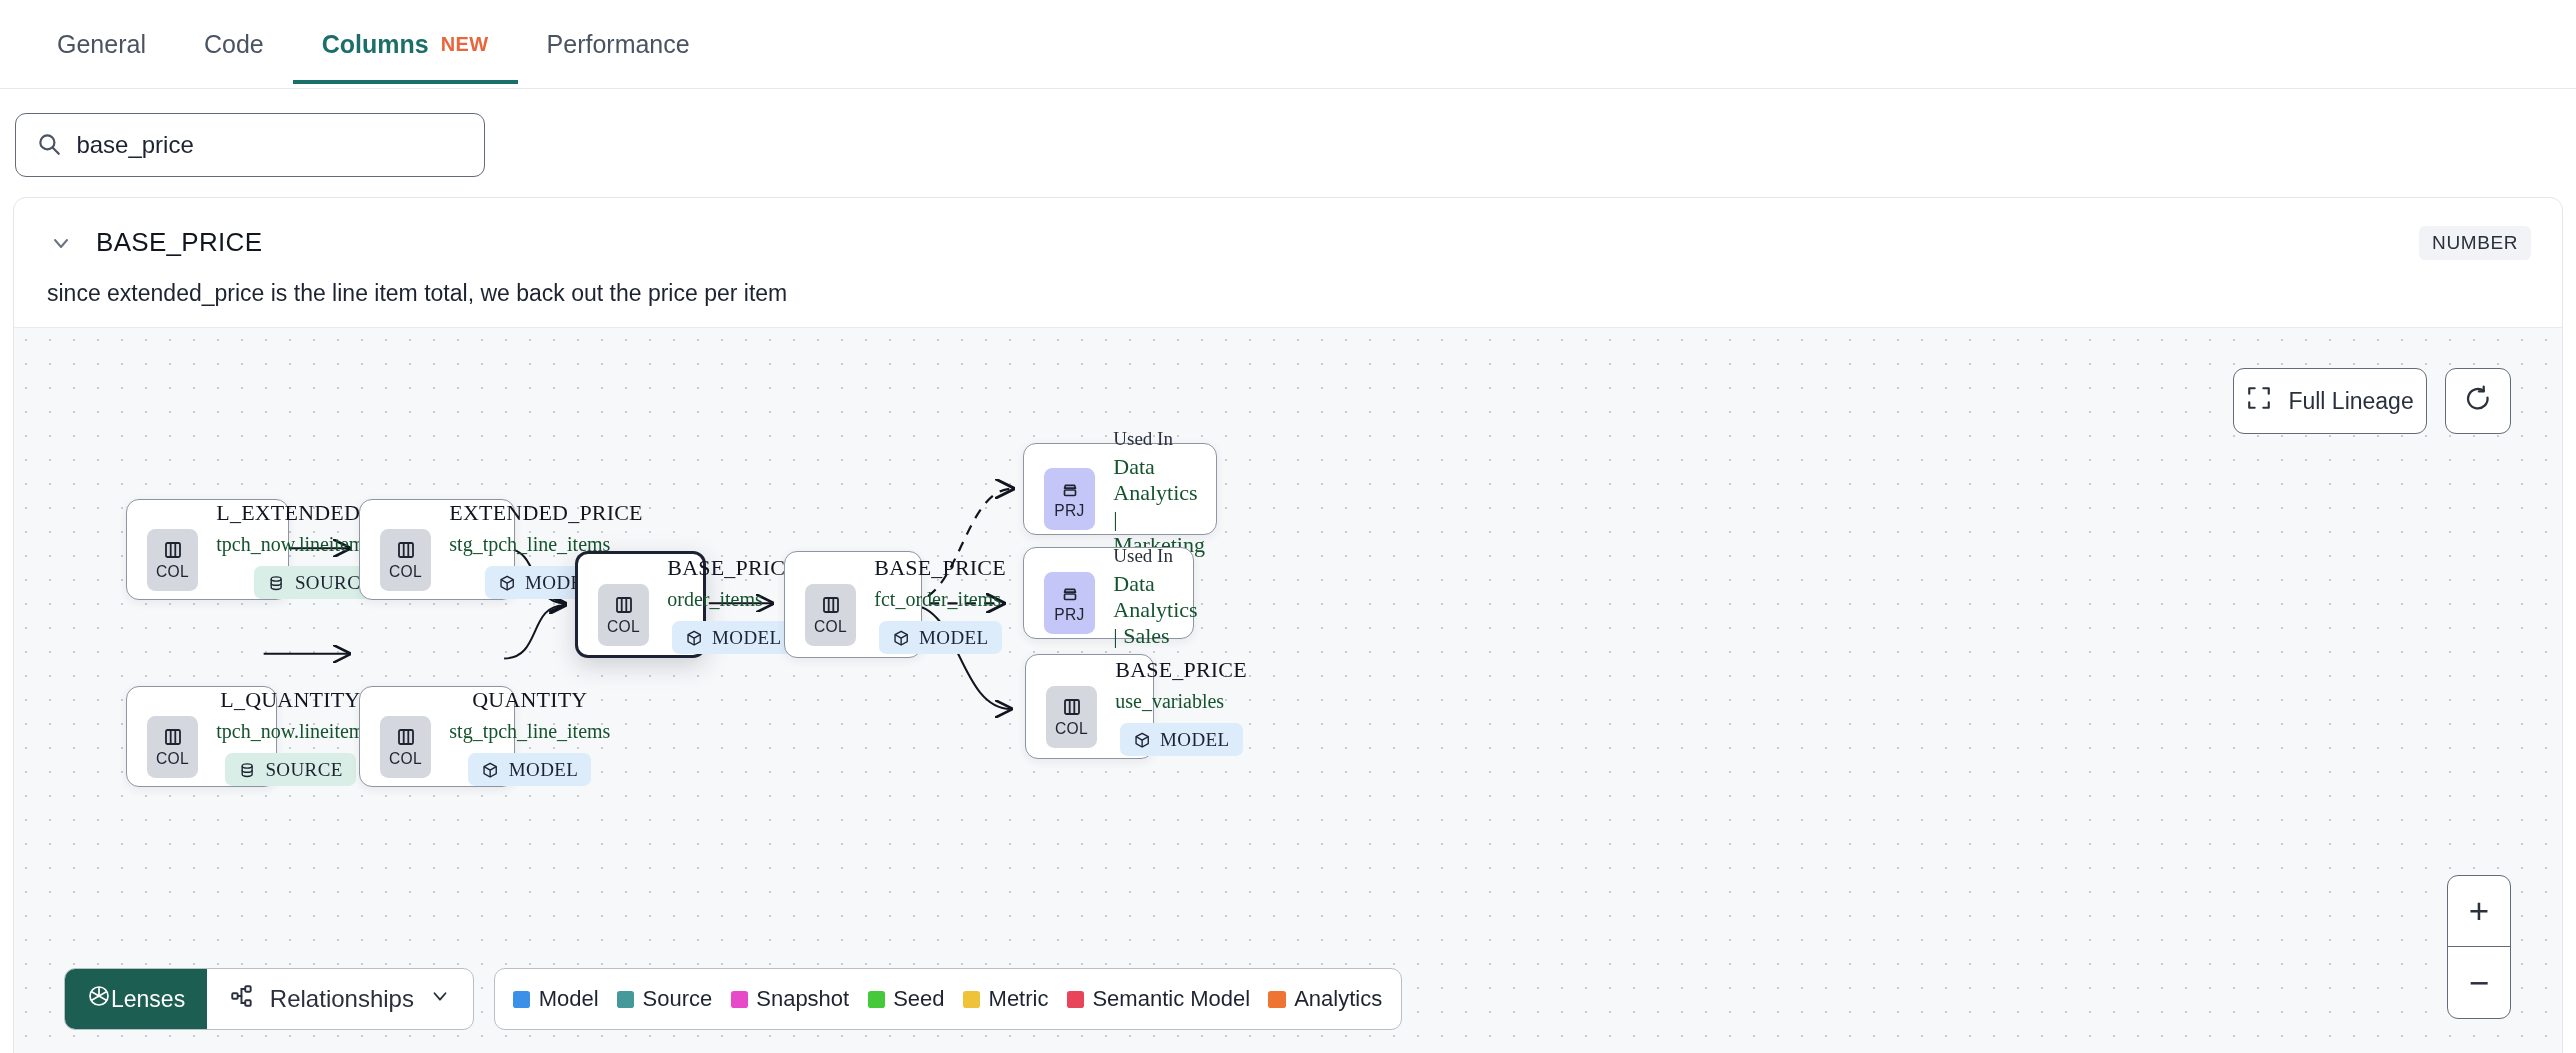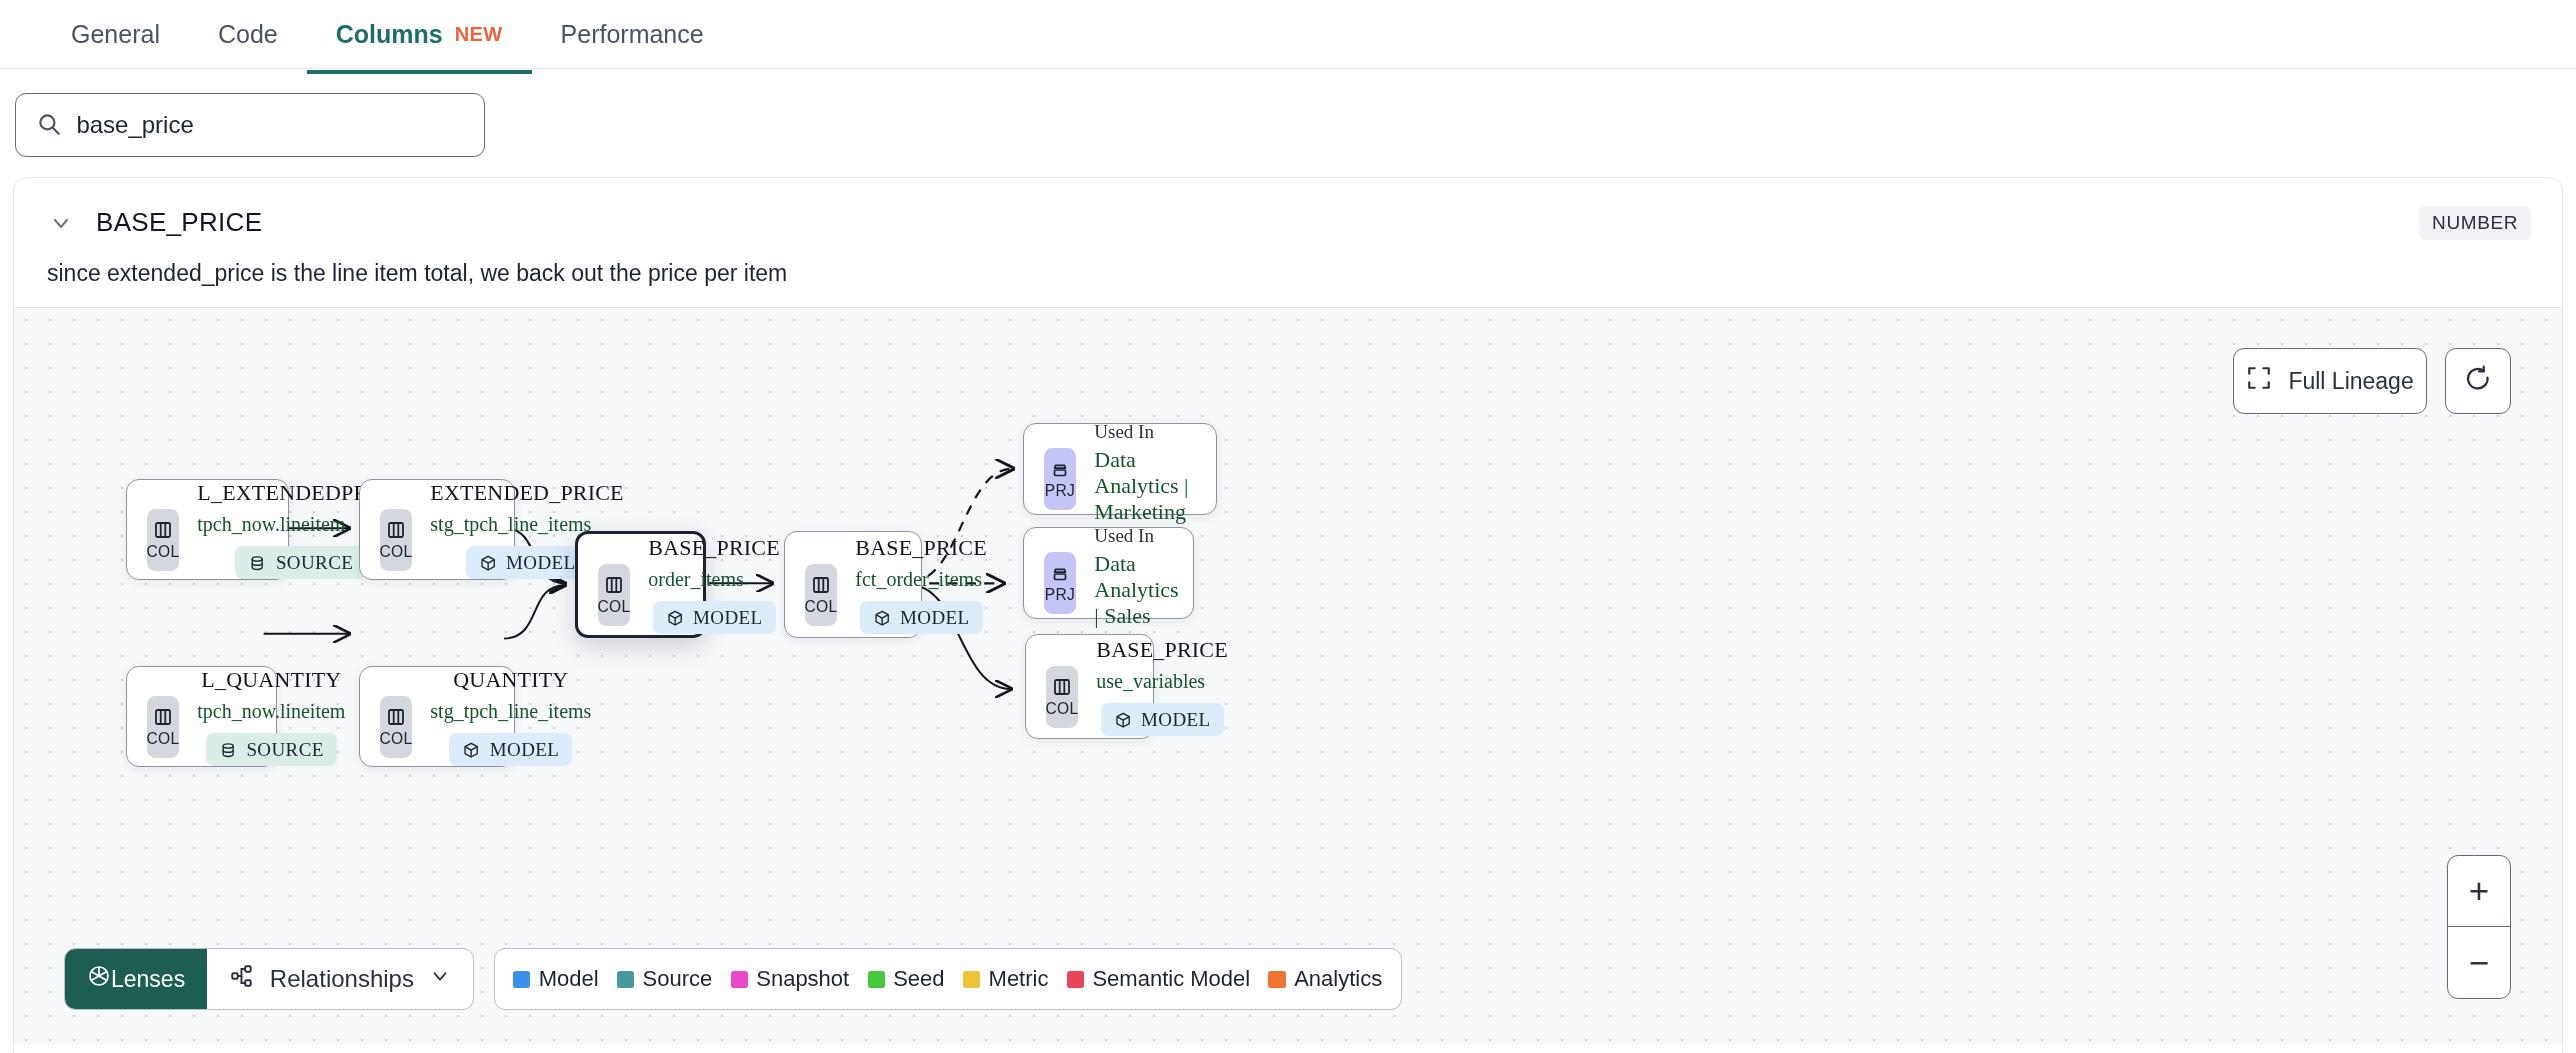--- a/index.html
+++ b/index.html
@@ -6,24 +6,24 @@
   html, body {
     width: 2576px; height: 1053px;
     background: #ffffff;
     font-family: "Liberation Sans", sans-serif;
     overflow: hidden;
   }
 
   
   .tabbar {
     position: relative;
-    height: 69px;
+    height: 89px;
     display: flex;
     align-items: center;
-    padding-left: 42px;
+    padding-left: 28px;
     gap: 0;
     border-bottom: 1.8px solid #e7e9ee;
     background: #fff;
   }
   .tab {
     position: relative;
     height: 77px;
     display: flex;
     align-items: center;
     gap: 12px;
@@ -135,21 +135,21 @@
     display: flex;
     align-items: center;
     padding: 0 20px;
     box-shadow: 0 2.8px 9.2px rgba(25,32,48,.07);
   }
   .node.selected {
     border: 3.7px solid #1c2233;
     box-shadow: 0 7.3px 24px rgba(25,32,48,.18);
   }
   .nbadge {
-    width: 32px; height: 62px;
+    width: 51px; height: 62px;
     border-radius: 8.3px;
     background: #d4d7de;
     display: flex; flex-direction: column;
     align-items: center; justify-content: center;
     gap: 0.9px;
     flex: 0 0 auto;
     margin-top: 20px;
   }
   .nbadge.prj { background: #c3c6f6; }
   .nbadge .lbl { font-size: 15.6px; color: #1d2330; letter-spacing: 0.3px; }

